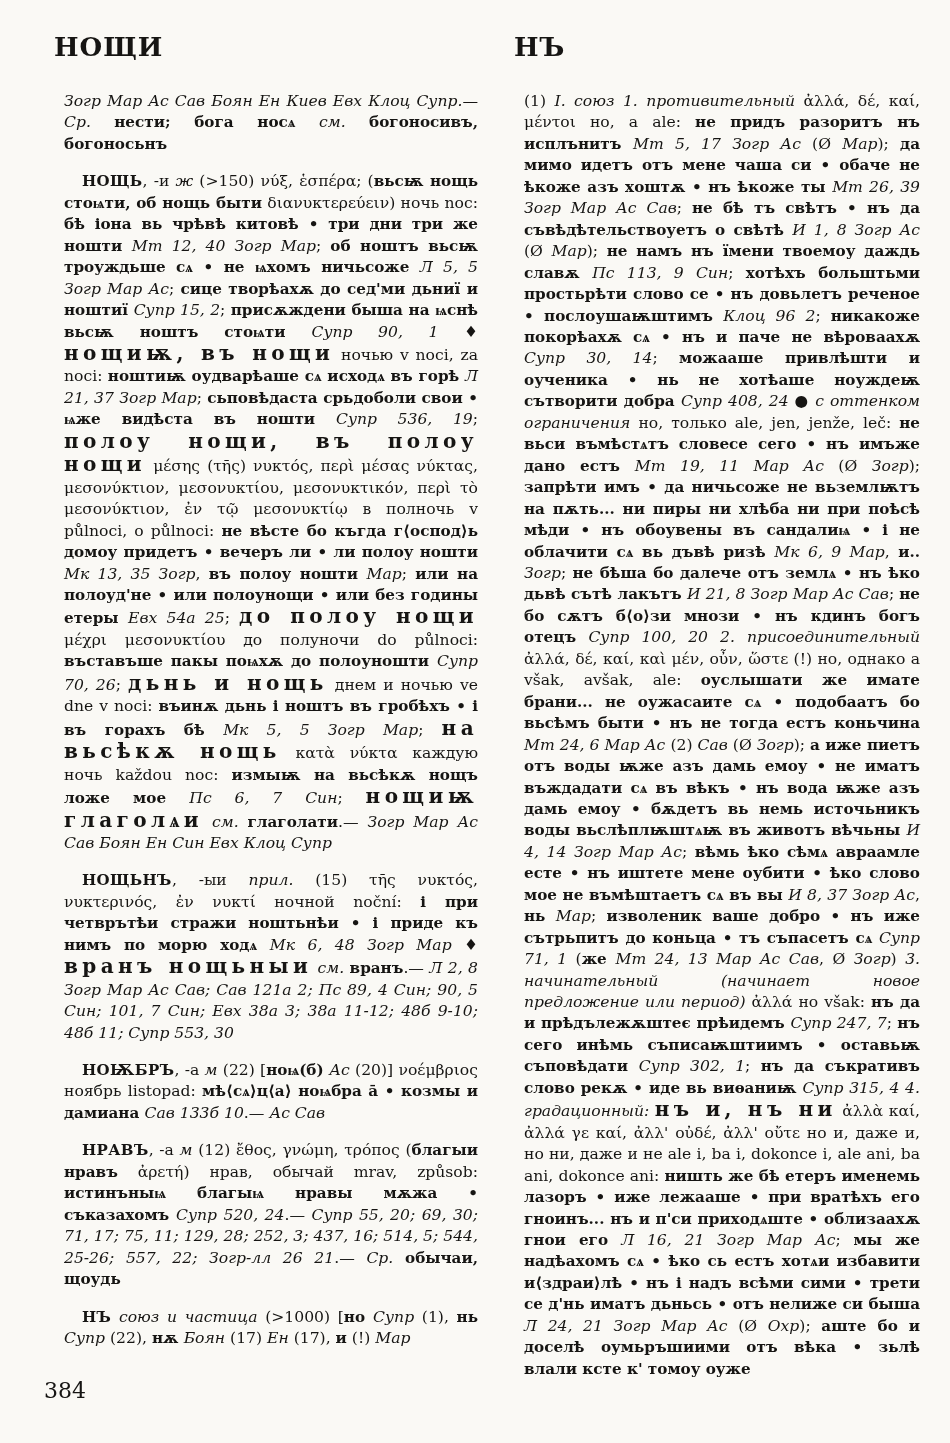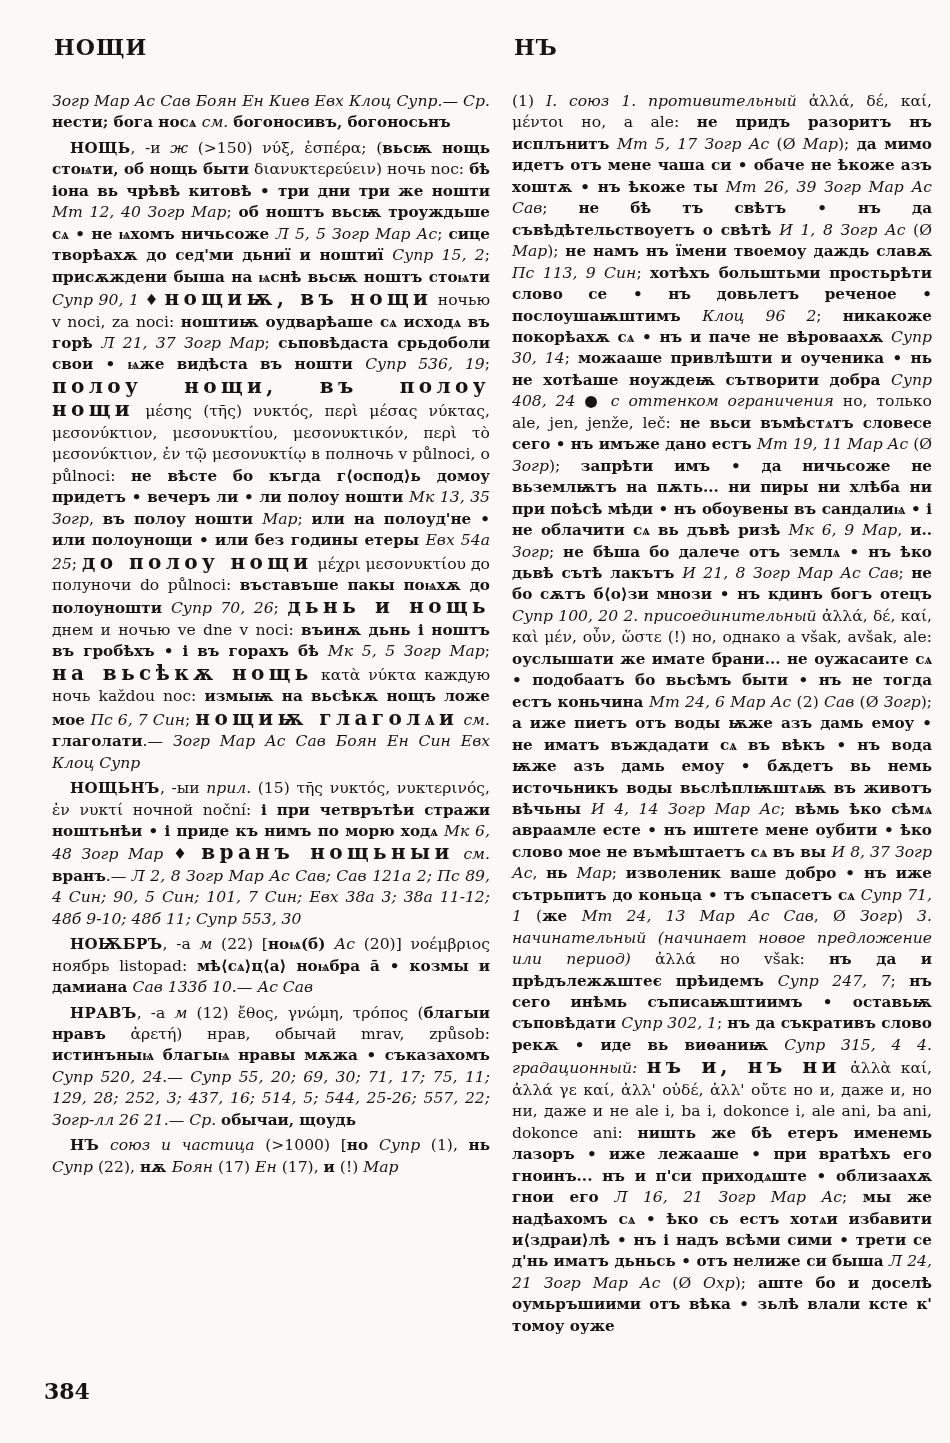--- a/index.html
+++ b/index.html
@@ -17,38 +17,38 @@
     position:absolute;top:30px;
     text-align:justify;
     font-size:15.6px;
     line-height:21.45px;
     overflow:hidden;
   }
   .col-left{left:48px;width:446px;height:1330px;}
   .col-right{left:508px;width:428px;height:1395px;}
   .running-head{
     font-weight:bold;
-    font-size:22px;
+    font-size:26px;
     letter-spacing:1px;
     line-height:34px;
     margin:0 0 27px 6px;
     text-align:left;
     font-family:"DejaVu Serif",serif;
   }
-  .para{margin:4px;text-indent:1.15em;}
+  .para{margin:16px;text-indent:1.15em;}
   .para.noindent{text-indent:0;}
   
   .s-h{font-weight:bold;font-size:15px;letter-spacing:.4px;}     
   .s-q{font-weight:bold;font-size:15.2px;}                          
   .s-qs{font-weight:bold;font-size:20px;letter-spacing:.22em;}    
   .s-i{font-style:italic;}                                          
   .s-r{}                                                            
   .page-number{
     position:absolute;left:44px;top:1378px;
-    font-weight:bold;font-size:22px;
+    font-weight:normal;font-size:22px;
     font-family:"DejaVu Serif",serif;
   }
 </style>
 </head>
 <body>
 
 <div class="page">
   <div class="col col-left">
     <div class="running-head">НОЩИ</div>
   <p class="para noindent"><span class="s-i">Зогр Мар Ас Сав Боян Ен Киев Евх Клоц Супр.— Ср. </span><span class="s-q">нести; бога носѧ </span><span class="s-i">см. </span><span class="s-q">богоносивъ, богоносьнъ</span></p>

